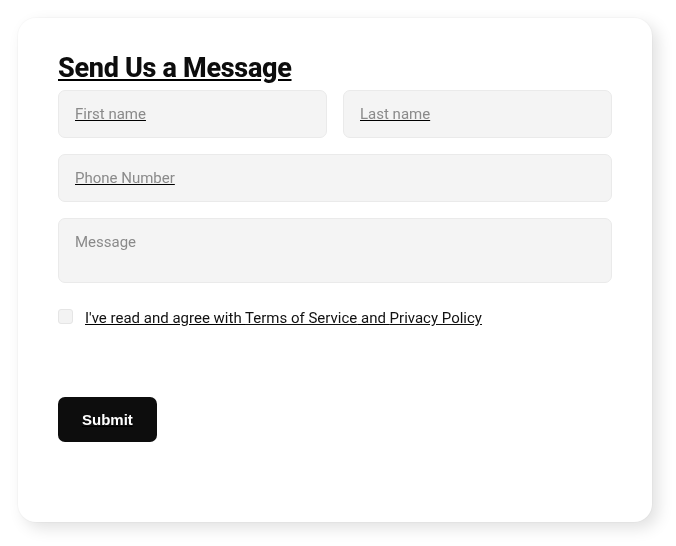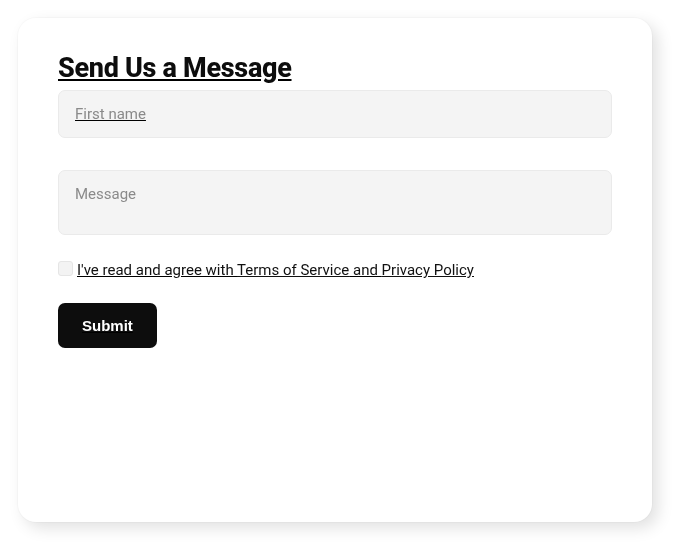--- a/index.html
+++ b/index.html
@@ -53,21 +53,21 @@
     .field::placeholder { color: #8a8a8a; }
     textarea.field {
       resize: none;
       height: 65px;
       width: 100%;
     }
     .message-row { margin-bottom: 22px; }
     .consent-row {
       display: flex;
       align-items: flex-start;
-      gap: 4px;
+      gap: 12px;
       margin-bottom: 24px;
     }
     .checkbox {
       width: 15px;
       height: 15px;
       border-radius: 3px;
       background: #f3f3f3;
       border: 1px solid #e5e5e5;
       appearance: none;
       -webkit-appearance: none;
@@ -86,33 +86,36 @@
     .submit-btn {
       background: #0d0d0d;
       color: #fff;
       font-weight: 700;
       font-size: 15px;
       border: none;
       border-radius: 7px;
       padding: 14px 24px;
       cursor: pointer;
       align-self: flex-start;
+      margin-top: 46px;
     }
   </style>
 </head>
 <body>
 
 <div class="card">
   <h1 class="heading">Send Us a Message</h1>
 
   <div class="row">
     <input type="text" class="field" placeholder="First name" style="">
+    <input type="text" class="field" placeholder="Last name" style="">
   </div>
 
   <div class="row">
+    <input type="tel" class="field" placeholder="Phone Number" style="">
   </div>
 
   <div class="message-row">
     <textarea class="field" placeholder="Message" style=""></textarea>
   </div>
 
   <div class="consent-row">
     <input type="checkbox" class="checkbox" style="">
     <span class="consent-text">
       <span>I've read and agree with </span><a class="link">Terms of Service</a><span> and </span><a class="link">Privacy Policy</a>

